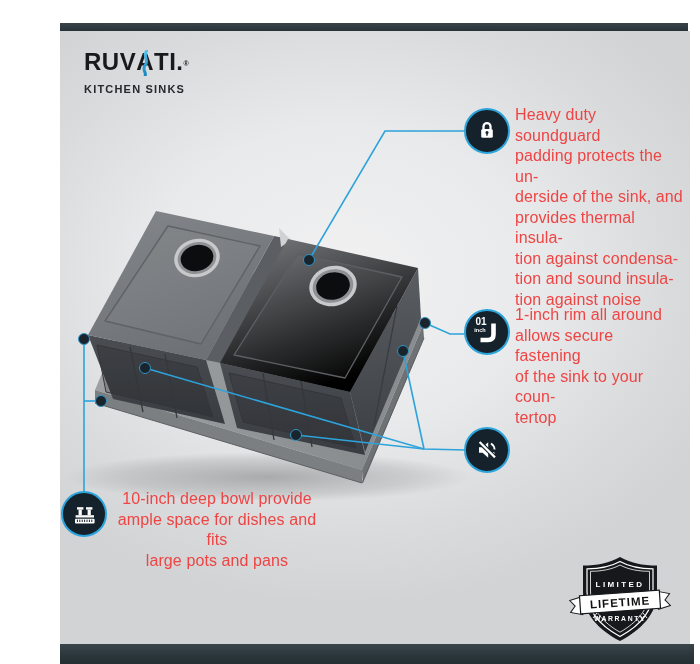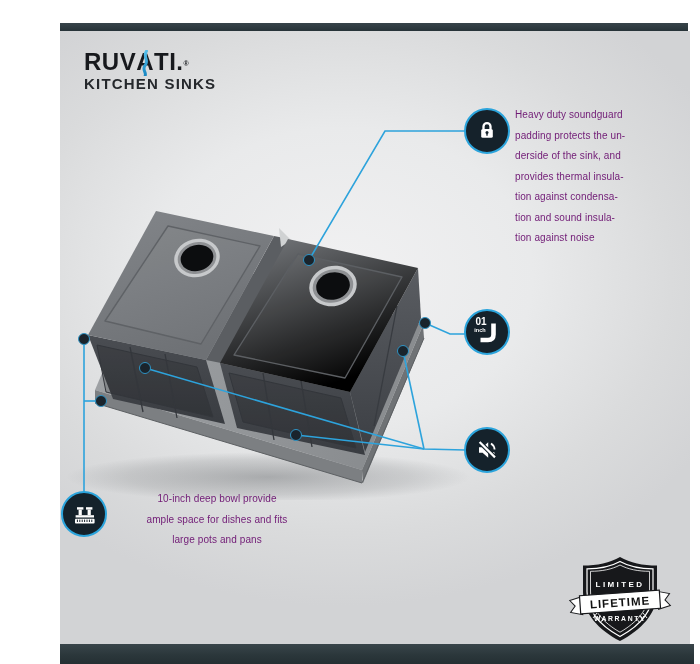--- a/index.html
+++ b/index.html
@@ -11,25 +11,25 @@
   #content{left:60px;top:31px;width:630px;height:613px;
            background:radial-gradient(ellipse 420px 330px at 45% 40%,#f1f1f2 0%,#e9eaeb 45%,#dadbdc 78%,#d2d3d5 100%);}
   #bottom-bar{left:60px;top:644px;width:634px;height:20px;
            background:linear-gradient(180deg,#39454a 0%,#2b373b 55%,#242f33 100%);}
   
   #logo{left:84px;top:49px;}
   #brand-line{font-size:24px;font-weight:800;color:#17191d;letter-spacing:.5px;line-height:26px;white-space:nowrap;}
   #brand-line .apart{position:relative;display:inline-block;}
   #flame{position:absolute;left:1px;top:1px;}
   sup.reg{font-size:7px;font-weight:700;vertical-align:top;position:relative;top:2px;letter-spacing:0;}
-  #tagline{font-size:15px;font-weight:700;color:#25282c;letter-spacing:1.2px;margin-top:0px;white-space:nowrap;}
+  #tagline{font-size:11px;font-weight:700;color:#25282c;letter-spacing:1.2px;margin-top:8px;white-space:nowrap;}
   
   .co-circle{width:46px;height:46px;border-radius:50%;background:#15222b;border:2.5px solid #2ba4dc;
              box-sizing:border-box;display:flex;align-items:center;justify-content:center;position:absolute;}
-  .co-text{position:absolute;font-size:10px;line-height:20.5px;color:#701a75;white-space:pre-line;letter-spacing:.1px;}
+  .co-text{position:absolute;font-size:16px;line-height:20.5px;color:#ef4444;white-space:pre-line;letter-spacing:.1px;}
   .rim-num{position:absolute;left:7px;top:6px;width:16px;text-align:center;color:#fff;font-size:10px;font-weight:700;line-height:10px;}
   .rim-unit{position:absolute;left:6px;top:16px;width:16px;text-align:center;color:#fff;font-size:5.5px;font-weight:700;line-height:6px;}
   svg{display:block;}
 </style>
 </head>
 <body>
 
 <div id="page">
 
   <div id="top-bar" class="abs"></div>
@@ -155,20 +155,24 @@
 tion and sound insula-
 tion against noise</div>
 
   <div class="co-circle" style="left:464px;top:309px;">
     <svg width="30" height="30" viewBox="0 0 30 30">
       <path d="M21.5,6.5 V17.5 Q21.5,23 16,23 H8.5" stroke="#ffffff" stroke-width="4.6" fill="none"></path>
     </svg>
     <span class="rim-num">01</span>
     <span class="rim-unit">inch</span>
   </div>
+  <div class="co-text" style="left:515px;top:305px;width:168px;">1-inch rim all around
+allows secure fastening
+of the sink to your coun-
+tertop</div>
 
   <div class="co-circle" style="left:464px;top:427px;">
     <svg width="26" height="26" viewBox="0 0 26 26">
       <path d="M5,10.3 h3.6 L14.2,5.2 v15.6 L8.6,15.7 H5 Z" fill="#ffffff"></path>
       <path d="M17,6.5 a8,8 0 0 1 3.6,6" stroke="#ffffff" stroke-width="1.9" fill="none"></path>
       <path d="M18.6,17.4 a8,8 0 0 0 1.6,-1.8" stroke="#ffffff" stroke-width="1.9" fill="none"></path>
       <line x1="5.2" y1="4.6" x2="21.4" y2="20.8" stroke="#15222b" stroke-width="4.4"></line>
       <line x1="5.6" y1="5" x2="21" y2="20.4" stroke="#ffffff" stroke-width="2.2"></line>
     </svg>
   </div>

